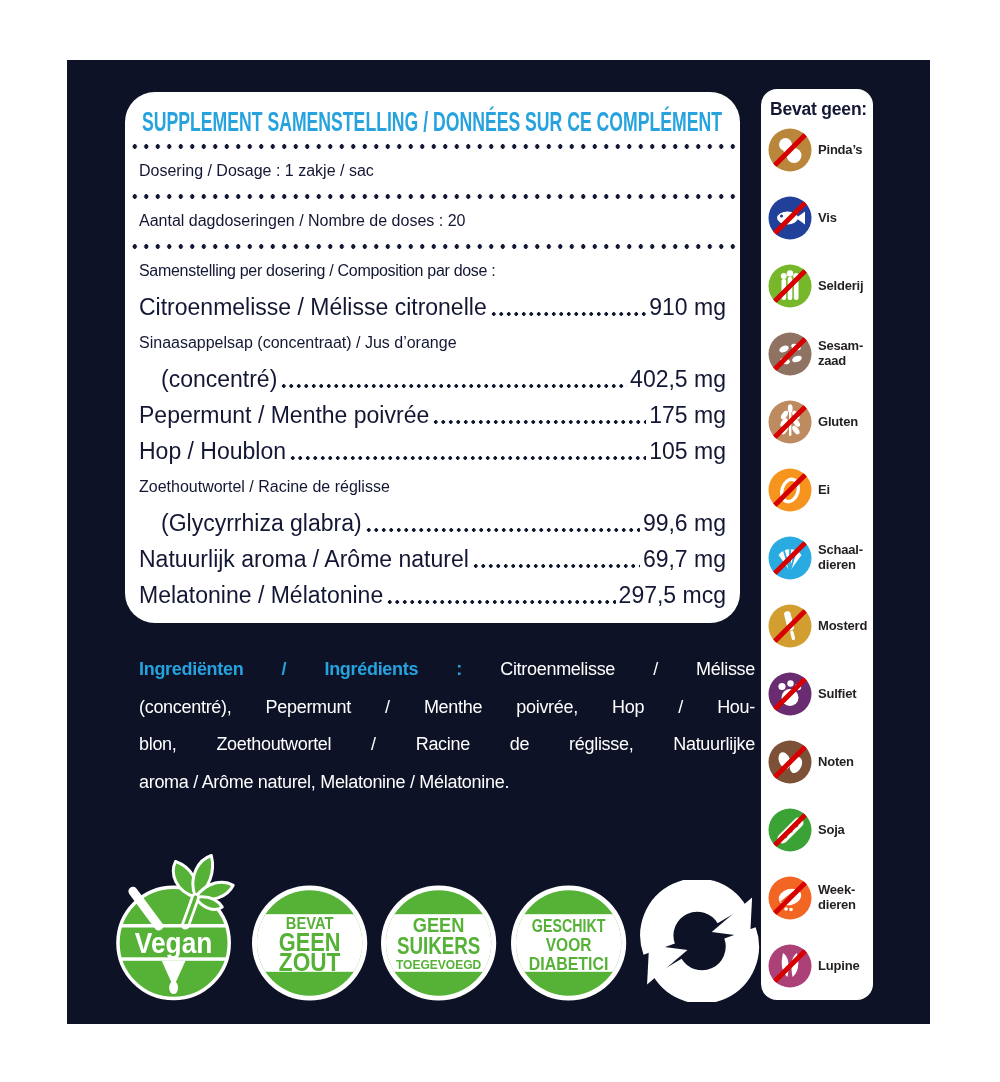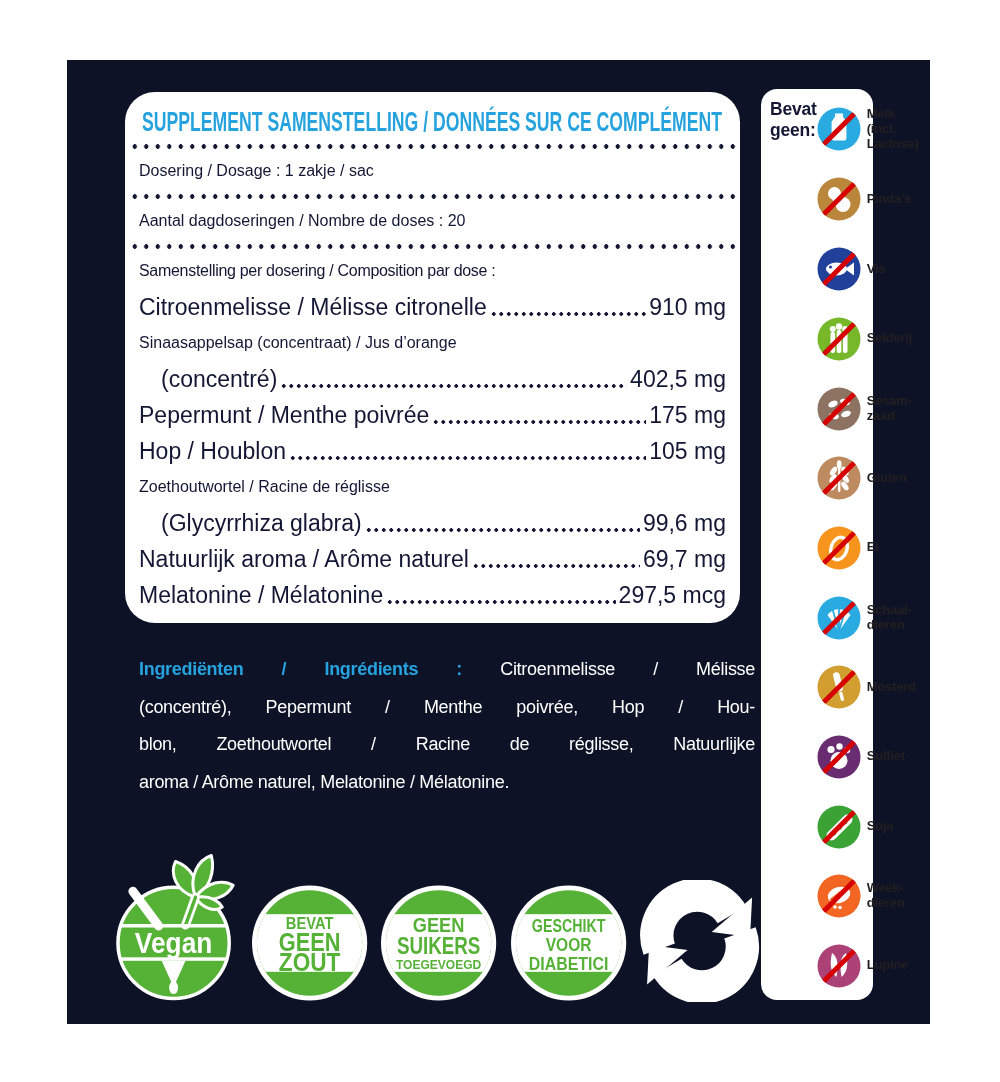--- a/index.html
+++ b/index.html
@@ -36,21 +36,21 @@
 
   
   .badges{position:absolute;left:112px;top:853px;width:648px;height:152px;
           display:flex;align-items:flex-end;gap:12px;}
   .badge-circ{margin-bottom:3px;}
   .badge-txt{font-family:"Liberation Sans",sans-serif;font-weight:700;}
 
   
   .allerg{position:absolute;left:761px;top:89px;width:112px;height:911px;background:#fff;
           border-radius:16px;box-sizing:border-box;padding:10px 5px 12px 7px;
-          display:flex;flex-direction:row;}
+          display:flex;flex-direction:column;}
   .al-head{font-size:17.5px;font-weight:700;color:var(--ink);padding-left:2px;letter-spacing:-0.2px;}
   .al-rows{flex:1;display:flex;flex-direction:column;justify-content:space-between;margin-top:8px;}
   .al-row{display:flex;align-items:center;gap:6px;}
   .al-icon{flex:0 0 auto;}
   .al-label{font-size:13px;font-weight:700;color:#231f20;line-height:1.15;letter-spacing:-0.2px;}
 </style>
 </head>
 <body>
 
 <svg width="0" height="0" style="position:absolute">
@@ -179,32 +179,20 @@
       <polygon points="112,17 72,51 110,56" fill="#fff"></polygon>
       <path d="M100 52 A40 40 0 0 1 28 86" fill="none" stroke="#fff" stroke-width="33"></path>
       <polygon points="8,103 48,69 10,64" fill="#fff"></polygon>
     </svg>
   </div>
 
   <div class="allerg">
     <div class="al-head">Bevat geen:</div>
     <div class="al-rows">
 
-      <div class="al-row">
-        <svg class="al-icon" width="44" height="44" viewBox="0 0 44 44">
-          <circle cx="22" cy="22" r="21.5" fill="#29abe2"></circle>
-          <path fill="#fff" d="M18 6.5h8v3.2l3.4 5v16.5a2.3 2.3 0 0 1-2.3 2.3H16.9a2.3 2.3 0 0 1-2.3-2.3V14.7l3.4-5z"></path>
-          <line x1="4" y1="40" x2="40" y2="4" stroke-width="5" clip-path="url(#circ44)" stroke="#d60000"></line>
-        </svg>
-        <div class="al-label">
-          <div>Melk</div>
-            <div>(incl.</div>
-            <div>Lactose)</div>
-        </div>
-      </div>
 
       <div class="al-row">
         <svg class="al-icon" width="44" height="44" viewBox="0 0 44 44">
           <circle cx="22" cy="22" r="21.5" fill="#b9863c"></circle>
           <g fill="#fff">
               <circle cx="17.5" cy="16.5" r="6.5"></circle>
               <circle cx="26" cy="27.5" r="7.5"></circle>
               <circle cx="21.5" cy="22" r="6"></circle>
             </g>
           <line x1="4" y1="40" x2="40" y2="4" stroke-width="5" clip-path="url(#circ44)" stroke="#d60000"></line>
@@ -333,20 +321,33 @@
               <circle cx="22.5" cy="11.5" r="3.2"></circle>
               <circle cx="30" cy="15" r="3.2"></circle>
             </g>
           <line x1="4" y1="40" x2="40" y2="4" stroke-width="5" clip-path="url(#circ44)" stroke="#d60000"></line>
         </svg>
         <div class="al-label">
             <div>Sulfiet</div>
           </div>
       </div>
 
+      <div class="al-row">
+        <svg class="al-icon" width="44" height="44" viewBox="0 0 44 44">
+          <circle cx="22" cy="22" r="21.5" fill="#7d5138"></circle>
+          <g fill="#fff">
+            <ellipse cx="16.5" cy="20.5" rx="5.5" ry="8.5" transform="rotate(-22 16.5 20.5)"></ellipse>
+            <ellipse cx="28" cy="25" rx="5.5" ry="8.5" transform="rotate(25 28 25)"></ellipse>
+          </g>
+          <line x1="4" y1="40" x2="40" y2="4" stroke-width="5" clip-path="url(#circ44)" stroke="#d60000"></line>
+        </svg>
+        <div class="al-label">
+            <div>Noten</div>
+          </div>
+      </div>
 
       <div class="al-row">
         <svg class="al-icon" width="44" height="44" viewBox="0 0 44 44">
           <circle cx="22" cy="22" r="21.5" fill="#3ba235"></circle>
           <line x1="14.5" y1="30.5" x2="30.5" y2="14.5" stroke="#fff" stroke-width="10" stroke-linecap="round"></line>
           <circle cx="17" cy="28" r="2.4" fill="#3ba235"></circle>
           <circle cx="22.5" cy="22.5" r="2.4" fill="#3ba235"></circle>
           <circle cx="28" cy="17" r="2.4" fill="#3ba235"></circle>
           <line x1="4" y1="40" x2="40" y2="4" stroke-width="5" clip-path="url(#circ44)" stroke="#d60000"></line>
         </svg>

